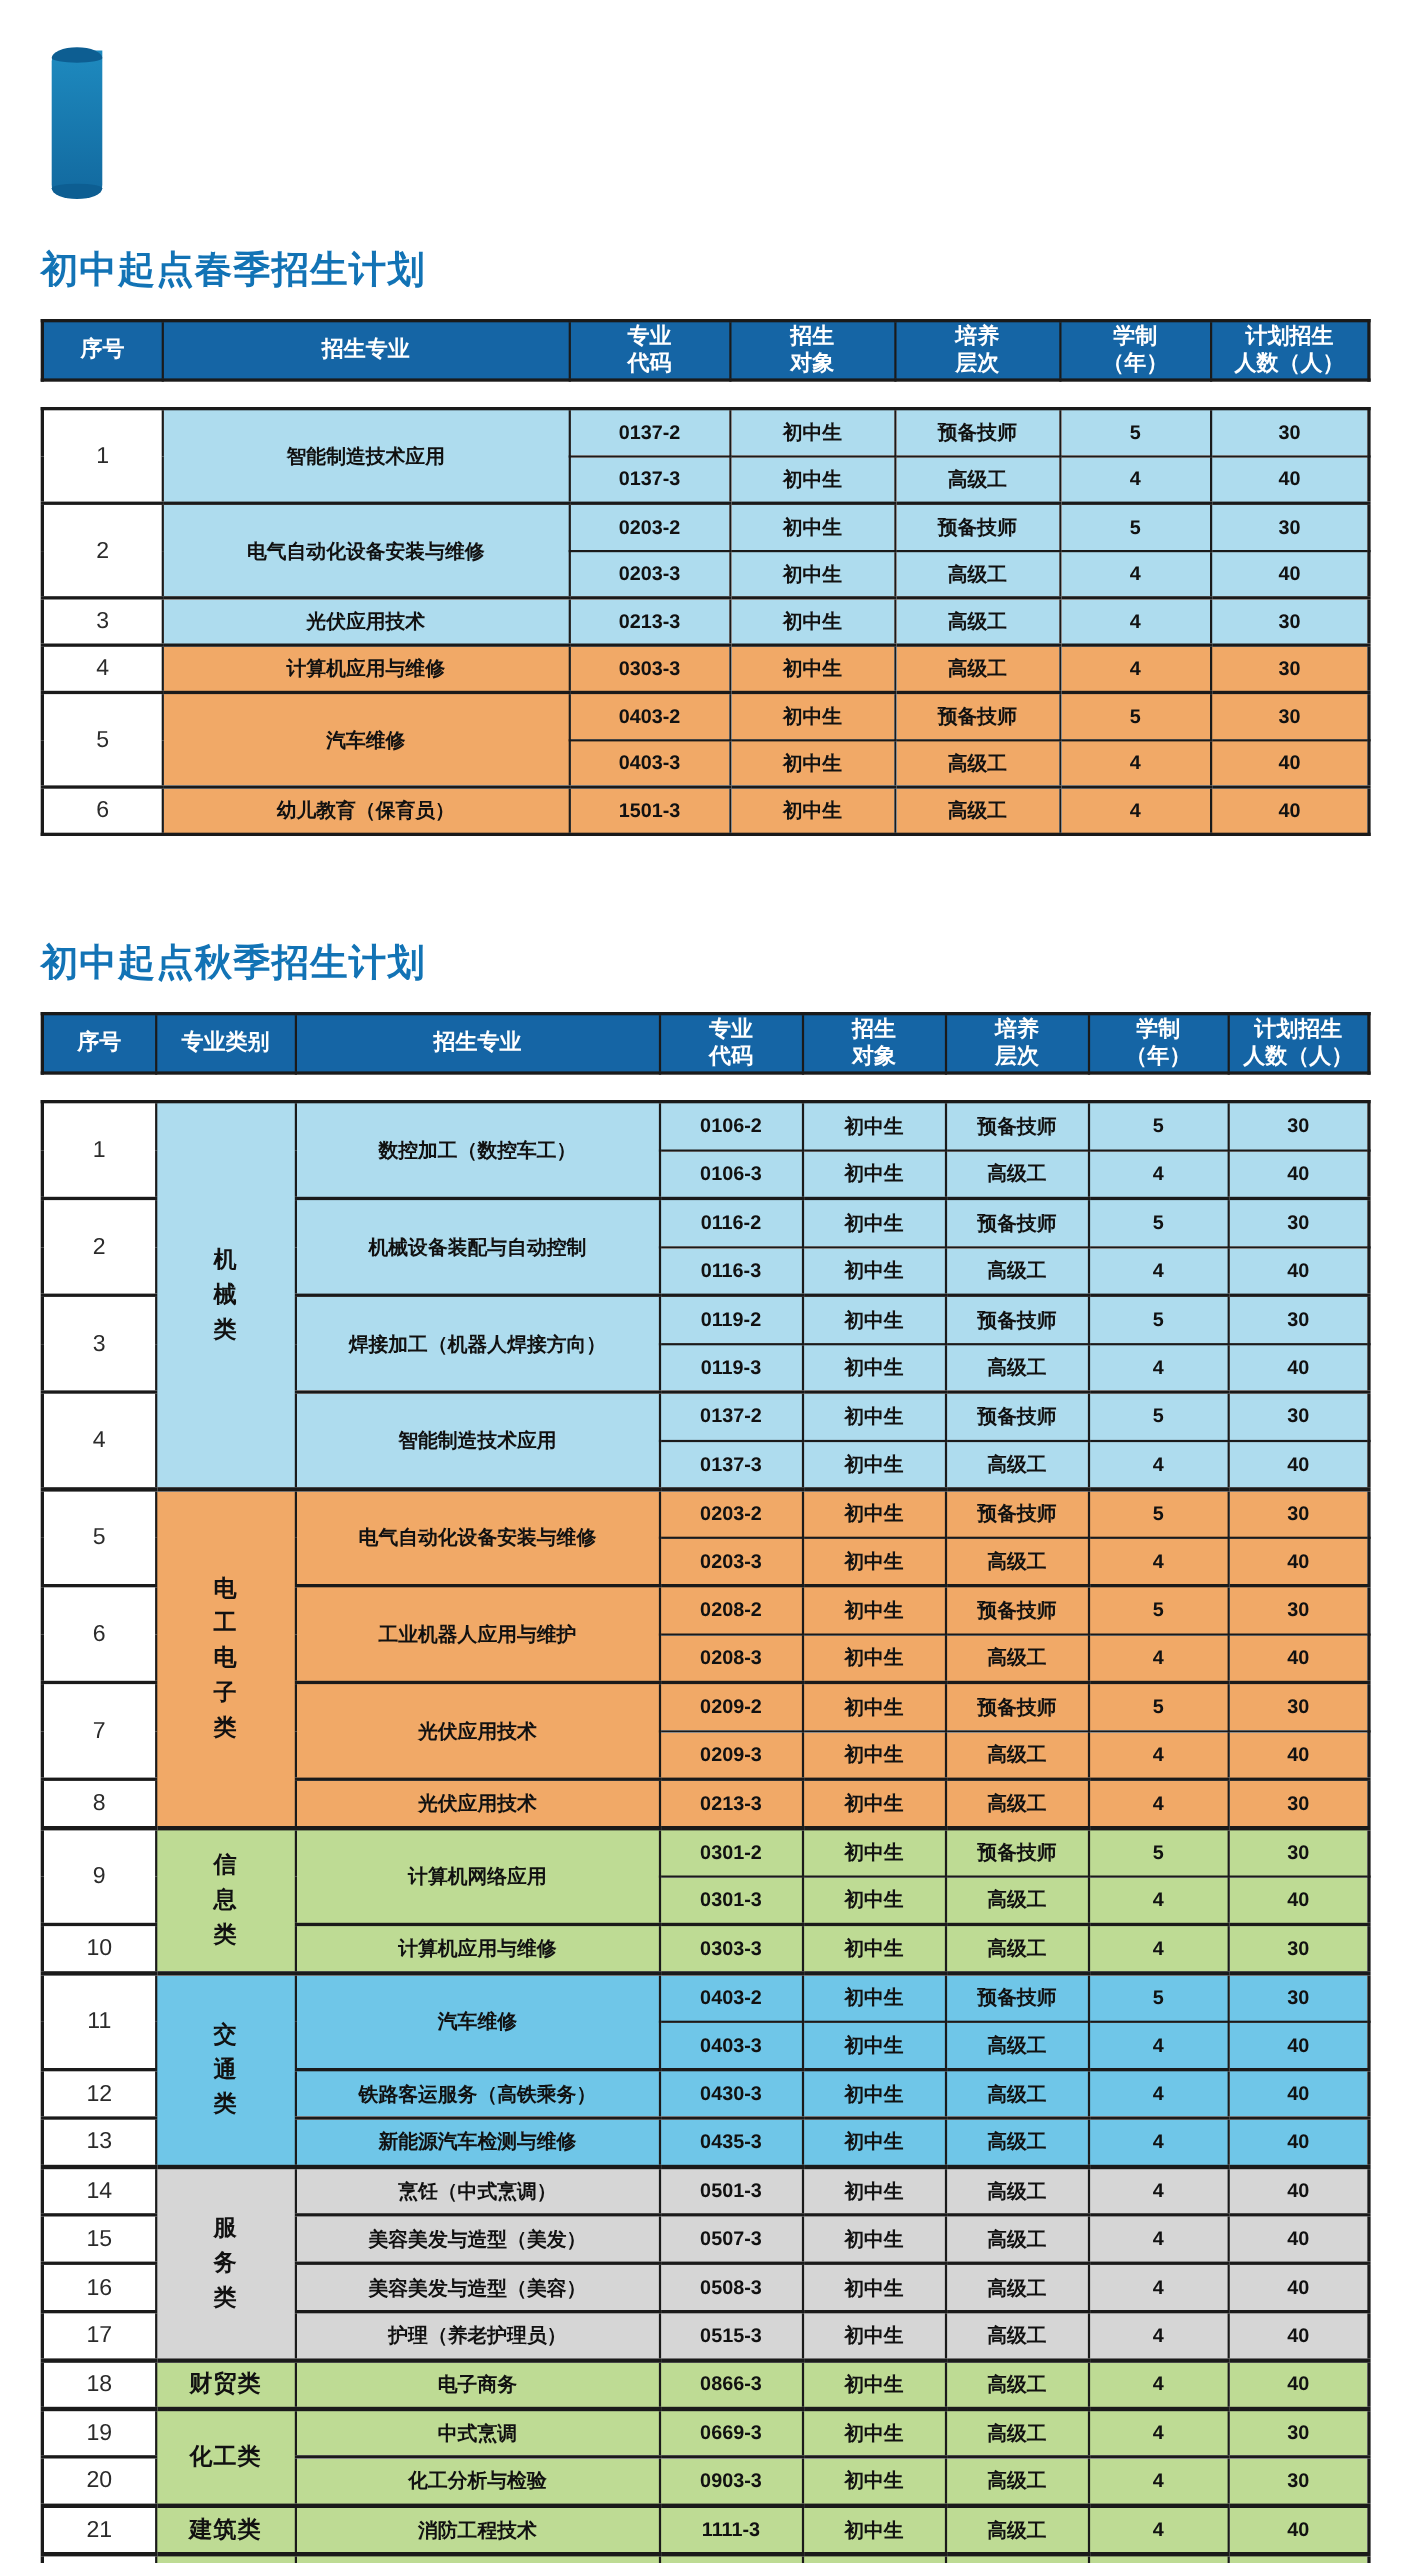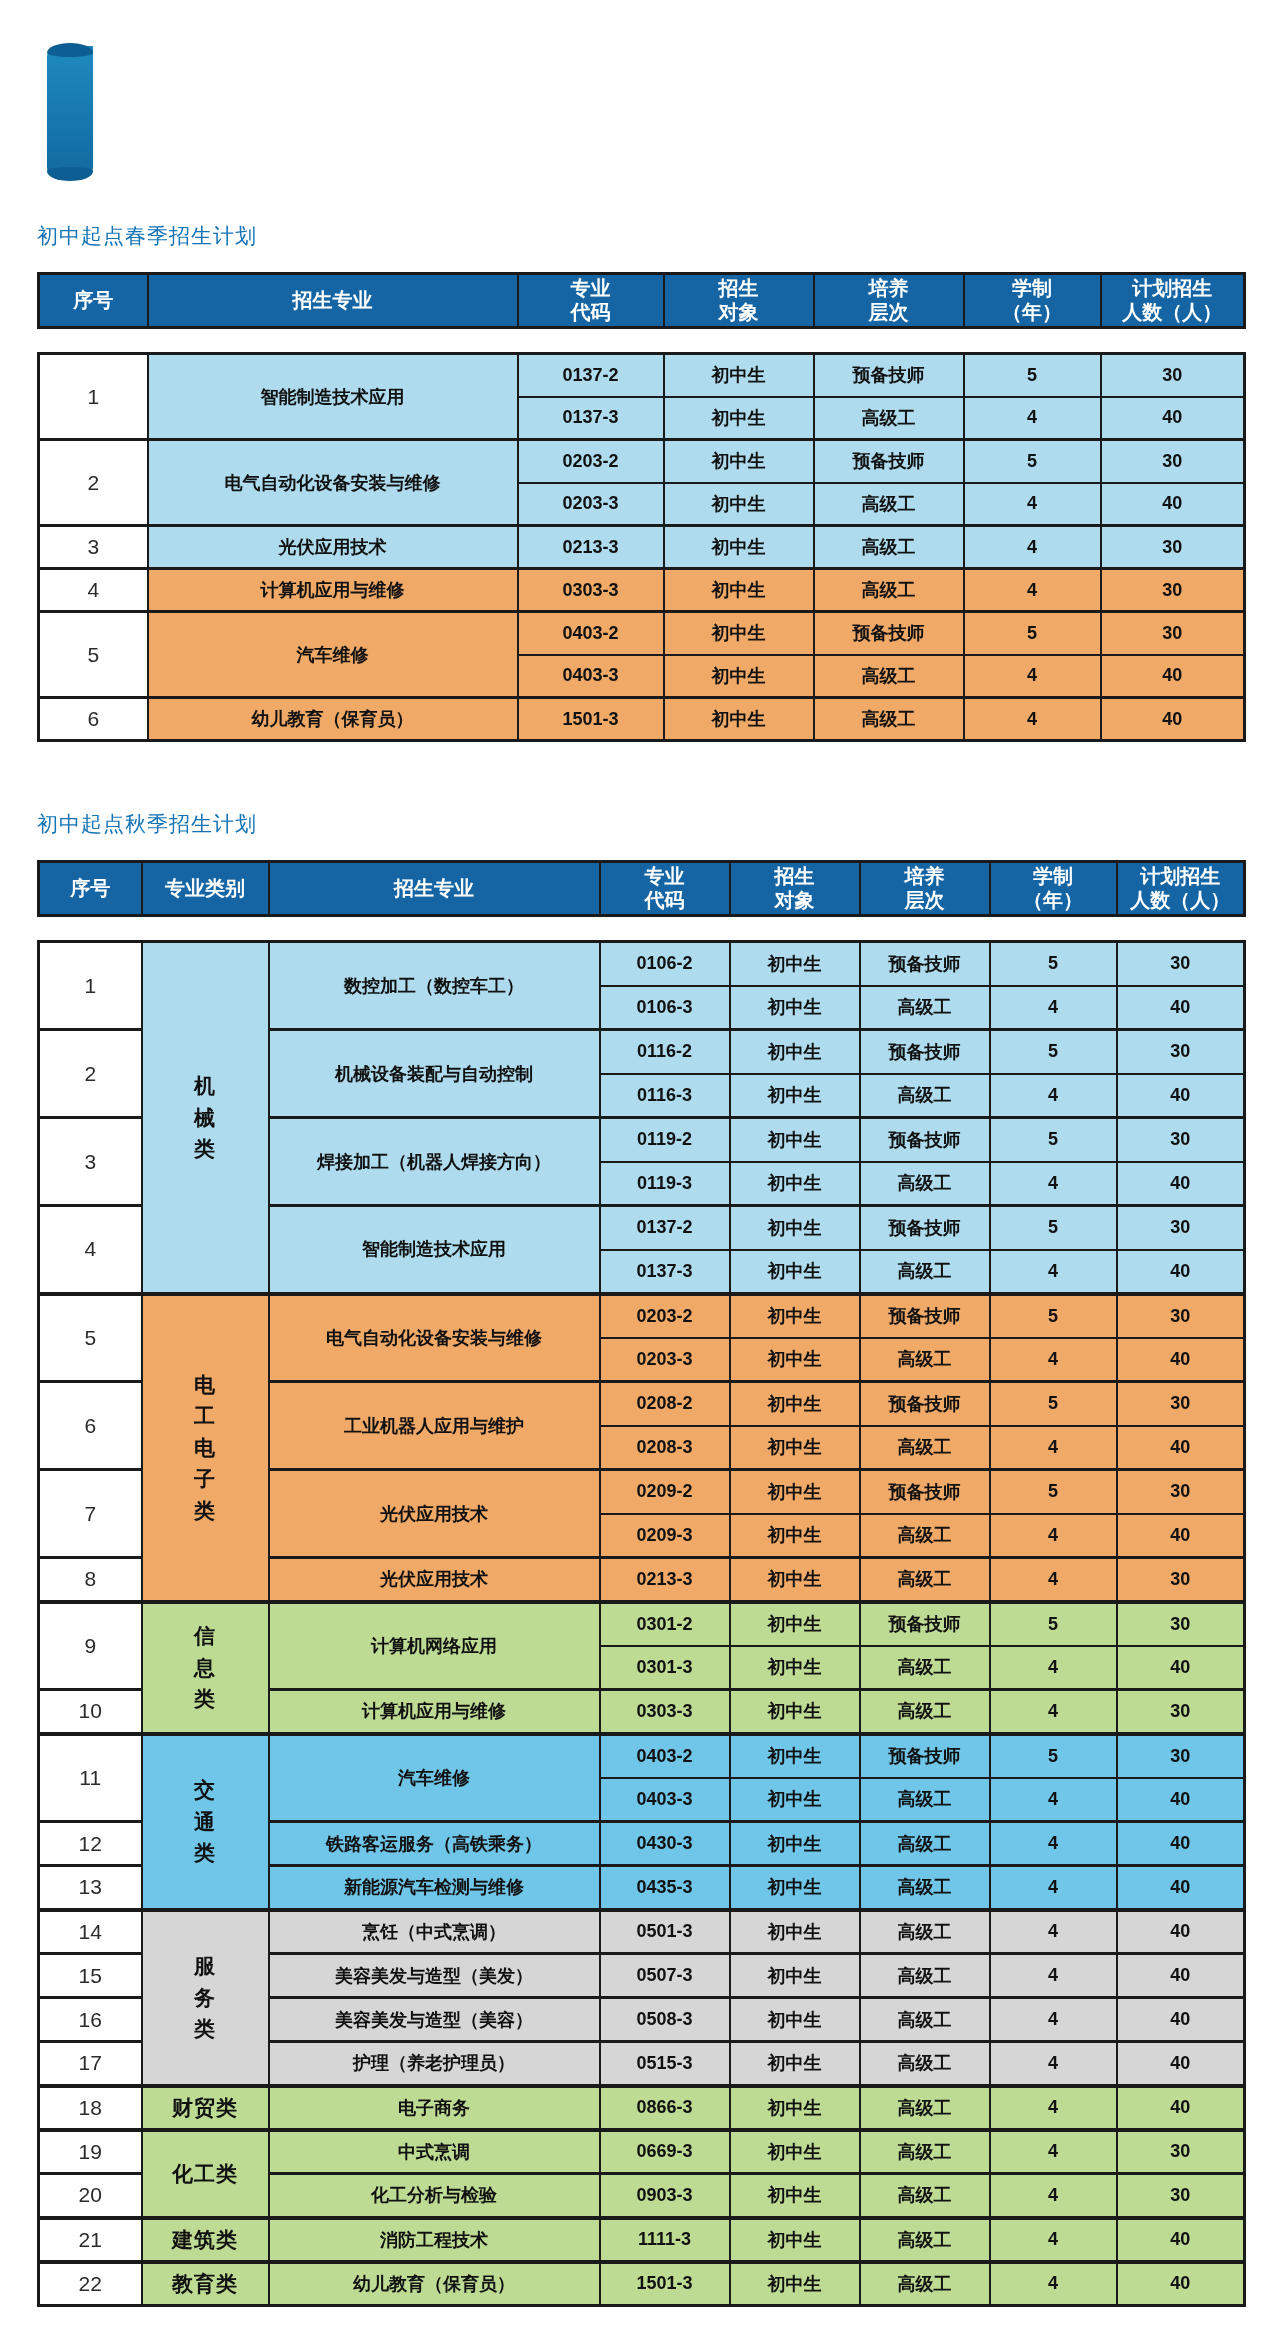--- a/index.html
+++ b/index.html
@@ -20,23 +20,23 @@
   .banner-fold::before{content:"";position:absolute;left:0;top:-3px;width:100%;height:14px;
     background:#0d5e92;border-radius:50% 50% 50% 50%/70% 70% 30% 30%}
   .banner-fold::after{content:"";position:absolute;left:0;bottom:-3px;width:100%;height:14px;
     background:#0d5e92;border-radius:50% 50% 50% 50%/30% 30% 70% 70%}
   .banner-ribbon{position:absolute;left:46px;top:18px;width:352px;height:106px;
     background:linear-gradient(90deg,var(--rib-g1),var(--rib-g2));
     clip-path:polygon(0 0,84% 0,100% 50%,84% 100%,0 100%);
     display:flex;align-items:center;padding-left:34px}
   .banner-text{font-size:52px;font-weight:900;color:#fff;letter-spacing:3px}
 
-  .sec-title{font-size:21px;font-weight:400;color:var(--c-title);letter-spacing:1px}
+  .sec-title{font-size:34px;font-weight:700;color:var(--c-title);letter-spacing:1px}
   .sec-title.first{margin:40px 0 22px 0}
-  .sec-title.second{margin:68px 0 22px 0}
+  .sec-title.second{margin:92px 0 22px 0}
 
   
   .head-table,.body-table{width:1206px;table-layout:fixed;border-collapse:collapse}
   .head-table{border:3px solid var(--c-border);margin-bottom:23px}
   .body-table{border:3px solid var(--c-border)}
   .head-table th{background:var(--c-header);color:#fff;font-weight:800;font-size:20px;
     line-height:1.18;text-align:center;vertical-align:middle;height:54px;
     border-left:2px solid var(--c-border)}
   .head-table th:first-child{border-left:none}
   .body-table td{border:2px solid var(--c-border);text-align:center;vertical-align:middle;

